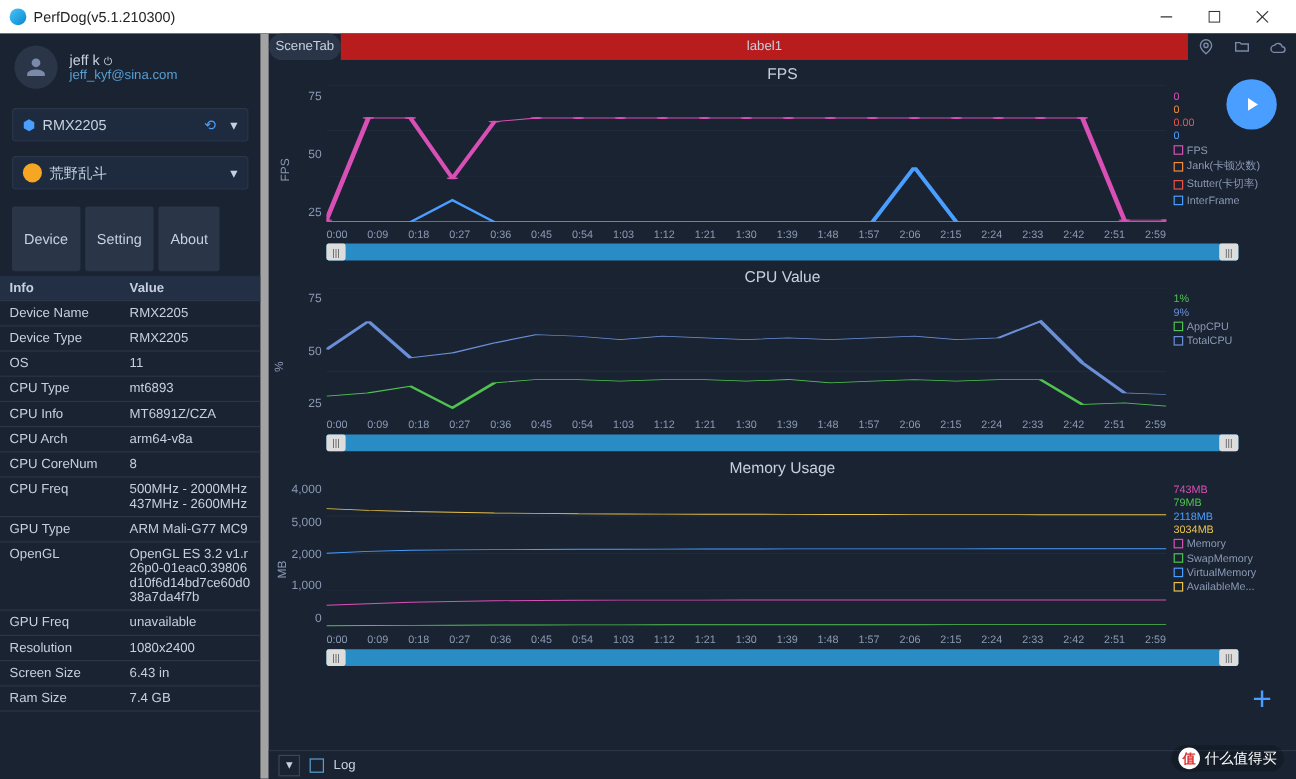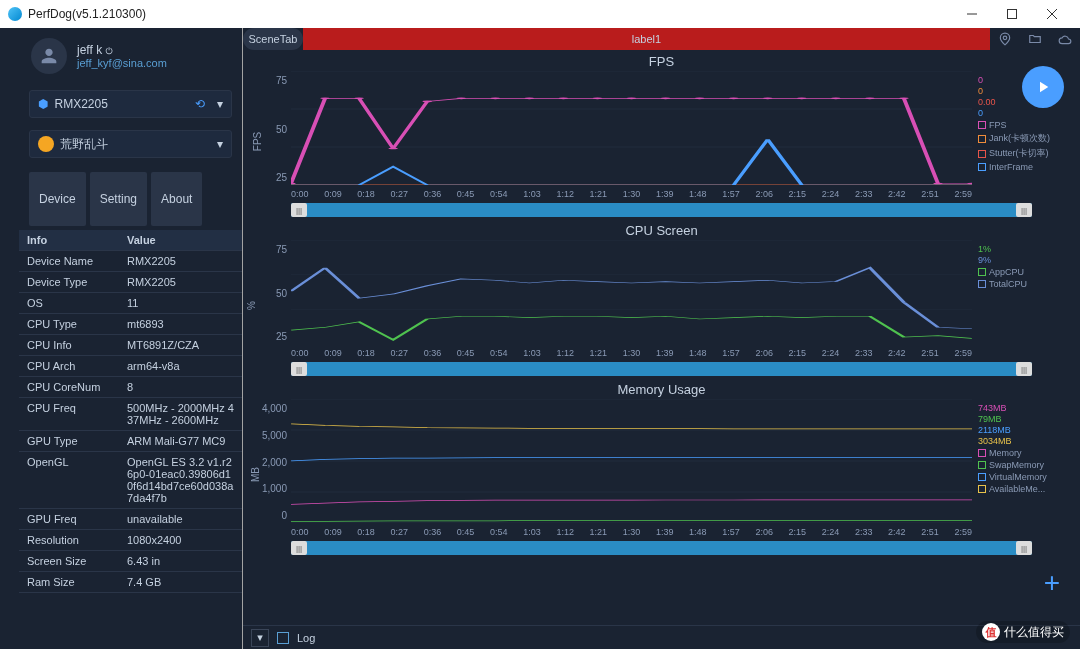--- a/index.html
+++ b/index.html
@@ -5,21 +5,21 @@
 * { margin: 0; padding: 0; box-sizing: border-box; font-family: 'Segoe UI', Arial, sans-serif; }
 body { width: 1080px; height: 649px; background: #1a2332; color: #c5d1e0; overflow: hidden; position: relative; }
 
 .titlebar { height: 28px; background: #fff; color: #222; display: flex; align-items: center; padding: 0 8px; font-size: 12px; }
 .titlebar .icon-app { width: 14px; height: 14px; border-radius: 50%; background: linear-gradient(135deg,#4fc3f7,#0288d1); margin-right: 6px; }
 .titlebar .spacer { flex: 1; }
 .titlebar .winbtn { width: 40px; height: 28px; display: flex; align-items: center; justify-content: center; cursor: pointer; }
 .titlebar .winbtn svg { stroke: #333; }
 
 .main { display: flex; height: calc(100% - 28px); }
-.sidebar { width: 224px; background: #1a2332; border-right: 1px solid #a3a3a3; display: flex; flex-direction: column; margin-left: 19px; }
+.sidebar { width: 224px; background: #1a2332; border-right: 7px solid #a3a3a3; display: flex; flex-direction: column; }
 .user-block { padding: 10px 12px; display: flex; align-items: center; gap: 10px; }
 .avatar { width: 36px; height: 36px; border-radius: 50%; background: #2a3548; display: flex; align-items: center; justify-content: center; }
 .avatar svg { fill: #7a8aa8; }
 .user-text { font-size: 12px; }
 .user-text .email { color: #5a9fd4; font-size: 11px; }
 
 .device-sel, .app-sel { margin: 6px 10px; height: 28px; background: #1e2a3e; border: 1px solid #2a3548; border-radius: 3px; display: flex; align-items: center; padding: 0 8px; font-size: 12px; position: relative; }
 .device-sel .chev, .app-sel .chev { position: absolute; right: 8px; }
 .device-sel .refresh { position: absolute; right: 26px; color: #4a9eff; }
 .app-sel .appicon { width: 16px; height: 16px; border-radius: 50%; background: #f5a623; margin-right: 6px; }
@@ -303,21 +303,21 @@
                 <span style="color:#8a9ab5">InterFrame</span>
               </div>
             </div>
     </div>
     <div class="slider-bar">
       <div class="handle l">|||</div>
       <div class="handle r">|||</div>
     </div>
         </div>
         <div class="chart chart-cpu">
-    <div class="chart-title">CPU Screen</div>
+    <div class="chart-title">CPU Value</div>
     <div class="chart-body">
       <div class="y-label">%</div>
       <div class="y-axis">
               <div>75</div>
               <div>50</div>
               <div>25</div>
             </div>
       <div class="plot">
         <svg viewBox="0 0 100 100" preserveAspectRatio="none">
                 <line x1="0" y1="66.66666666666667" x2="100" y2="66.66666666666667" stroke="#2a3548" stroke-width="0.3"></line>

